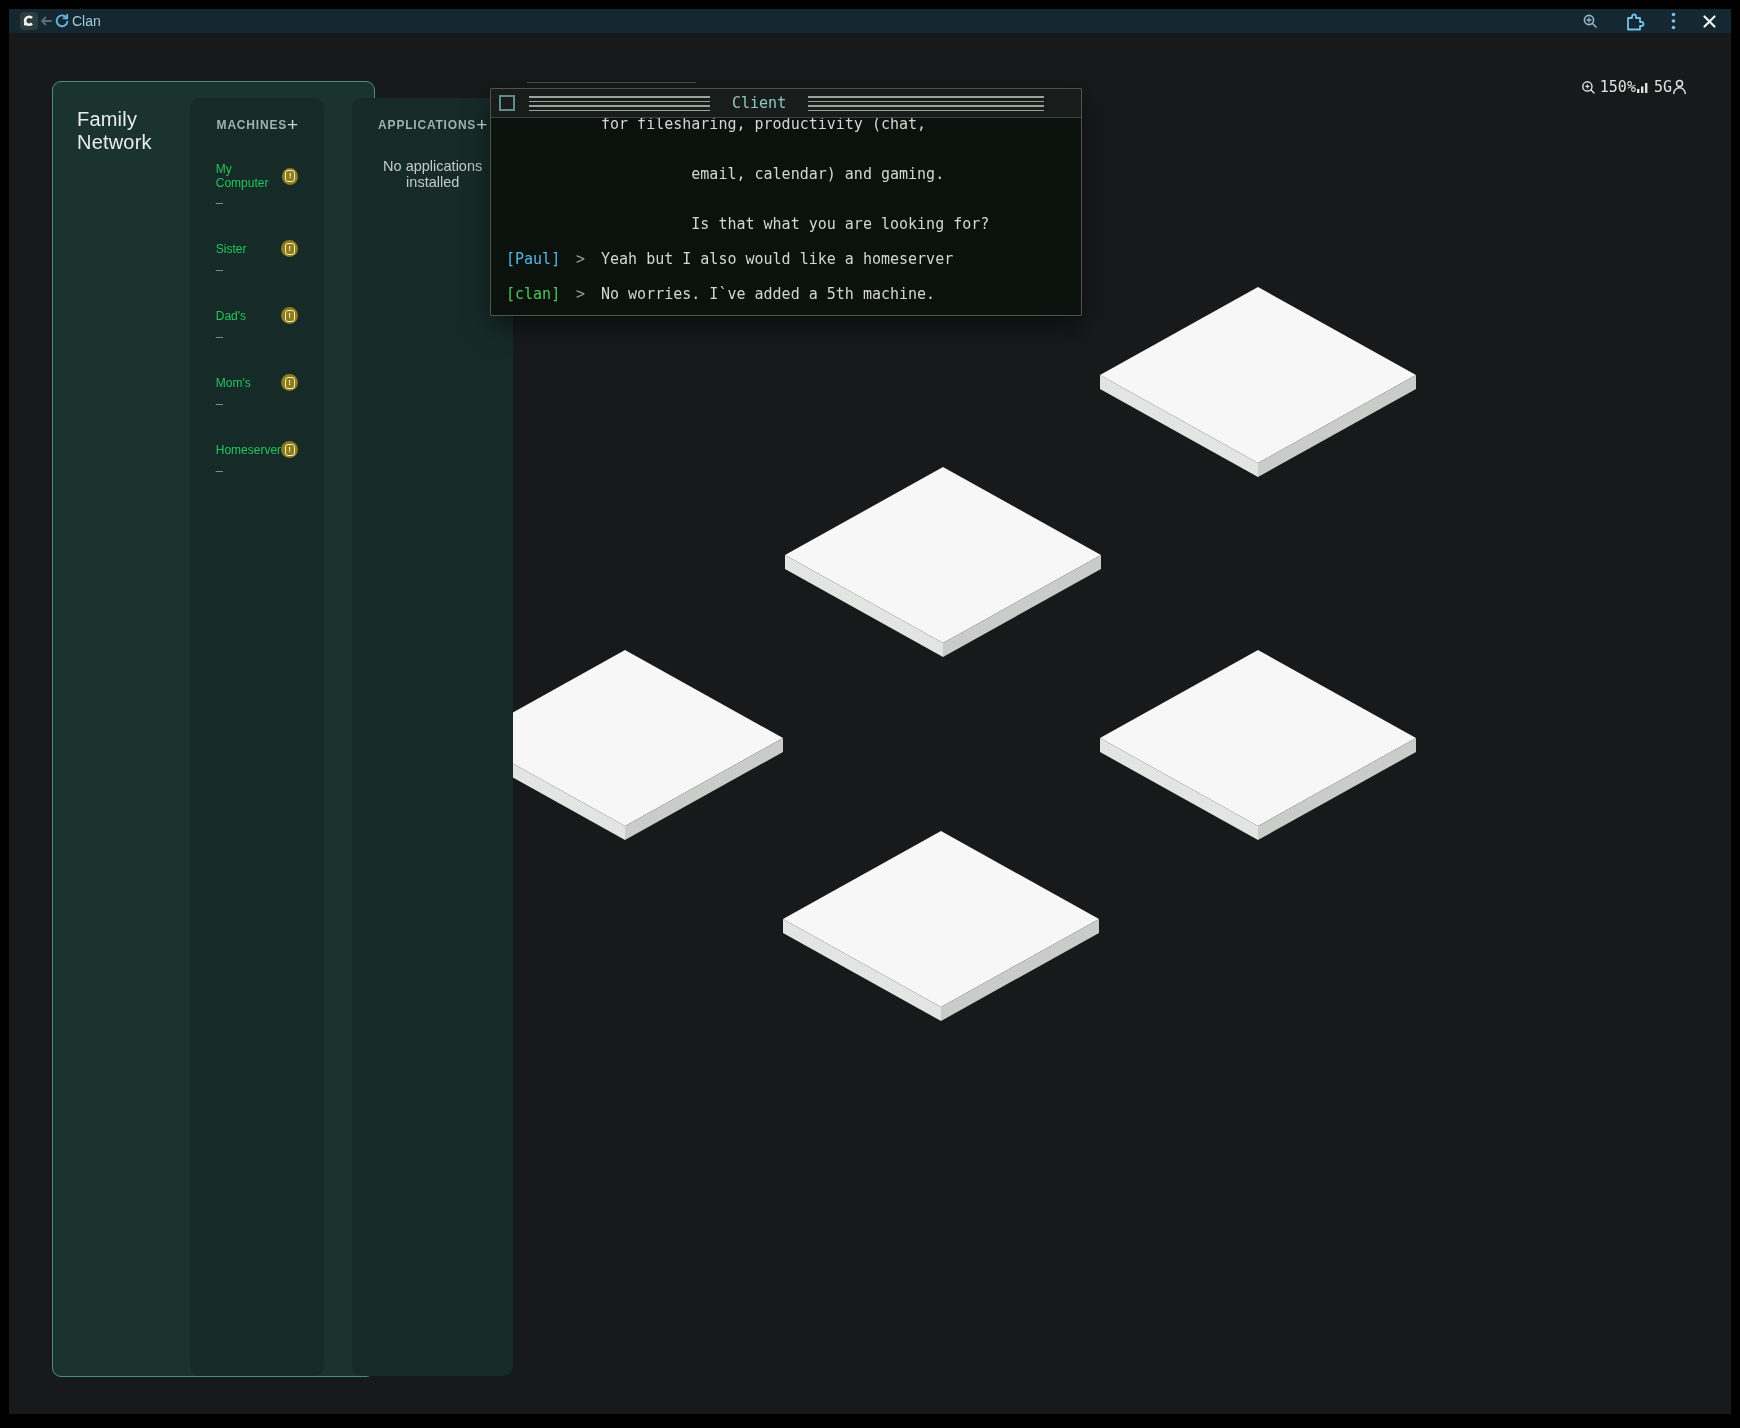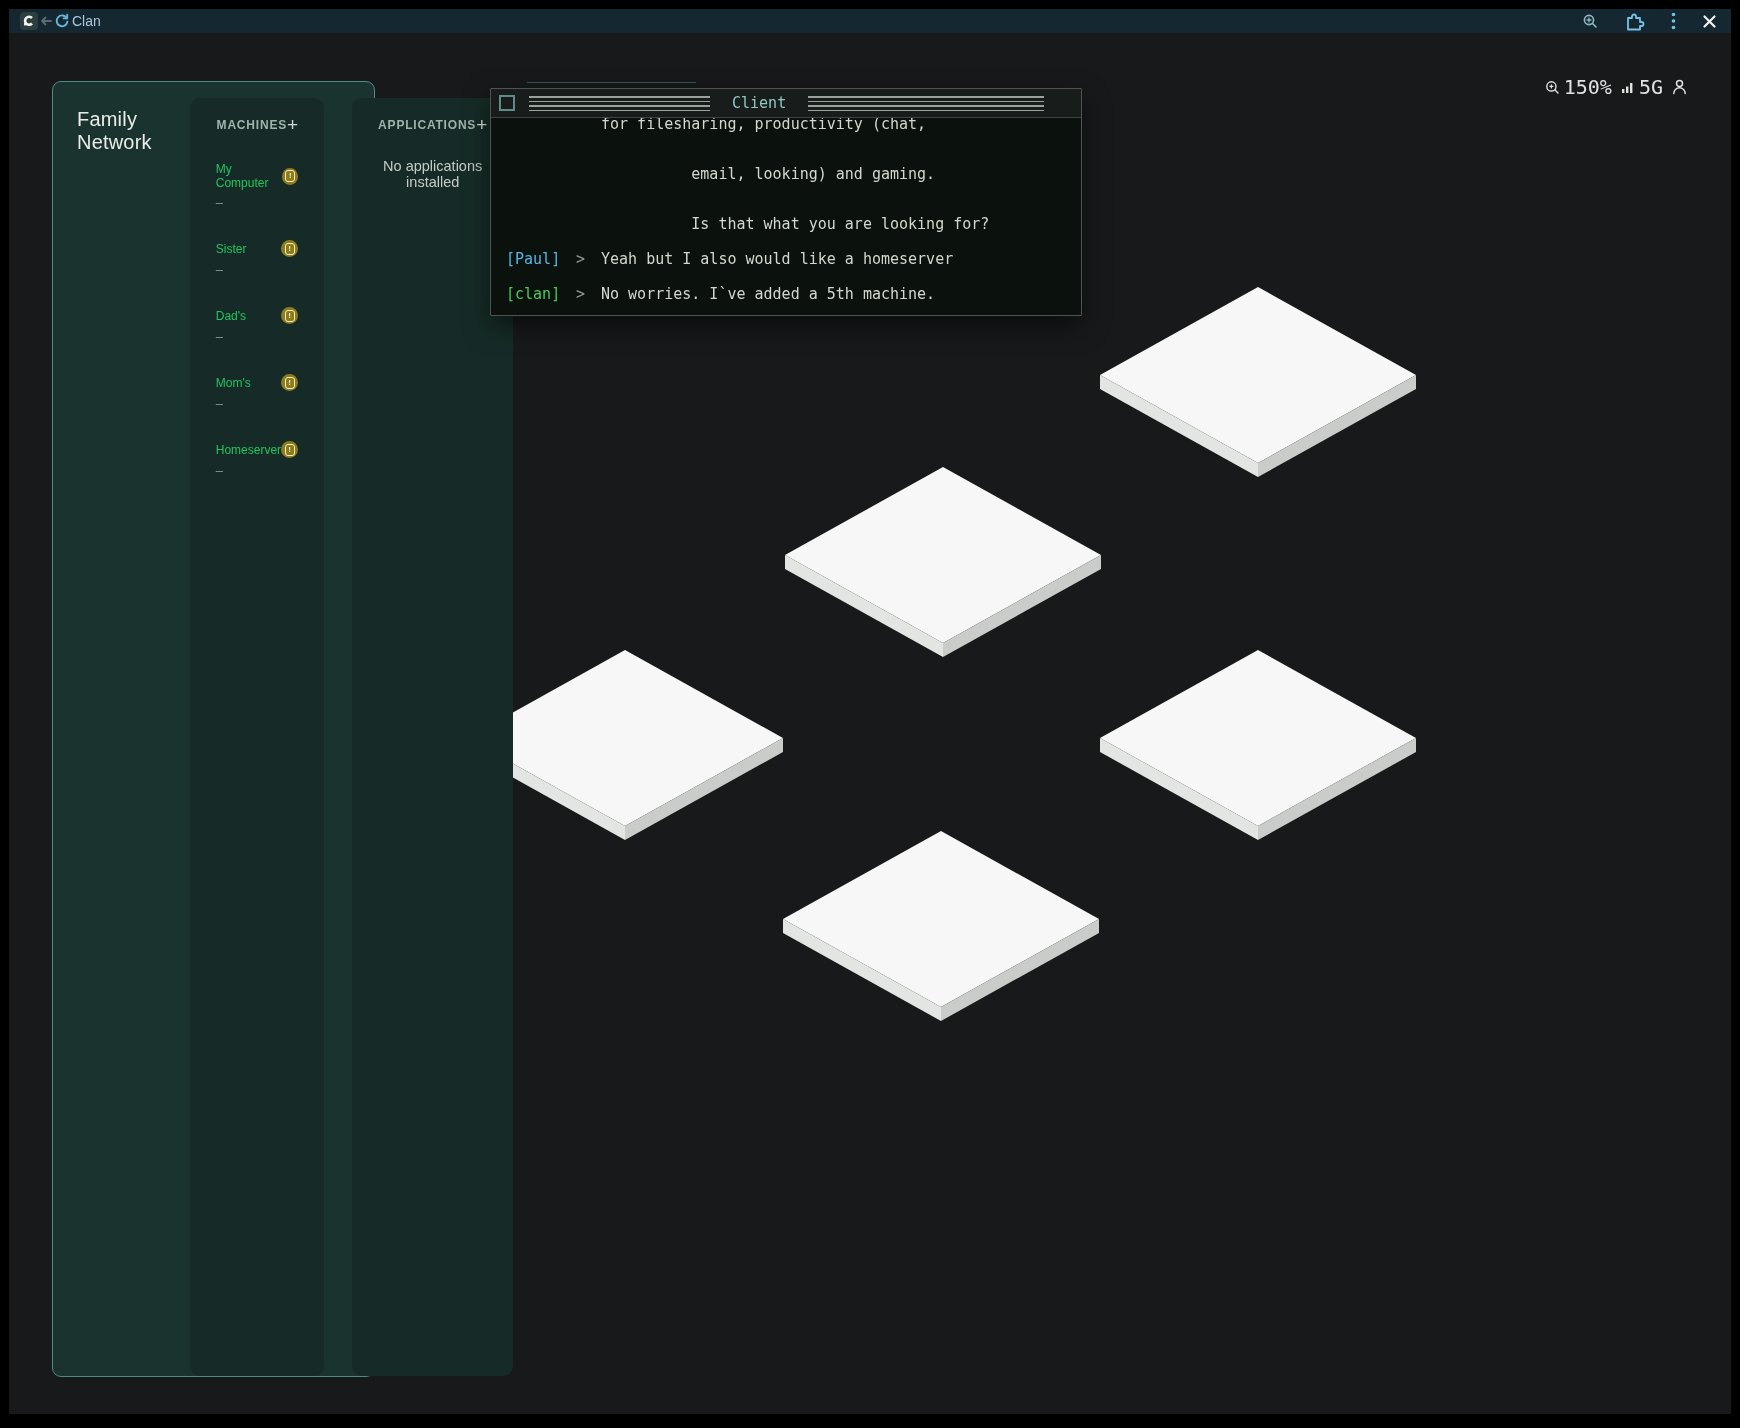--- a/index.html
+++ b/index.html
@@ -15,23 +15,23 @@
   .tb-left { display:flex; align-items:center; gap:0; margin-left:11px; }
   .favicon { width:18px; height:18px; background:#2e3e3e; border-radius:4px;
              display:flex; align-items:center; justify-content:center; }
   .tb-title { color:#a5c9dc; font-size:14px; margin-left:2px; }
   .tb-right { position:absolute; right:14px; top:0; height:24px;
               display:flex; align-items:center; gap:26px; }
   .tb-right svg { display:block; }
 
   
   .status-overlay { position:absolute; top:69px; right:44px; height:18px;
-                    display:flex; align-items:center; gap:9px;
+                    display:flex; align-items:center; 
                     font-family:"DejaVu Sans Mono", monospace;
-                    font-size:20px; color:#dfe3e0; }
+                    font-size:15px; color:#dfe3e0; }
   .status-overlay svg { display:block; }
   .status-group { display:flex; align-items:center; gap:4px; }
 
   
   .sidebar { position:absolute; left:43px; top:72px; width:323px; height:1296px;
              background:#1a332e; border:1px solid #4d8c85; border-radius:9px;
              display:flex; flex-direction:row; }
   .sb-title { padding:26px 24px 22px 24px; color:#e9ece9; font-size:20px;
               font-weight:500; letter-spacing:.2px; }
   .sb-divider { height:1px; background:#3a564f; }
@@ -268,21 +268,21 @@
       <div class="stripes stripes-left"></div>
       <div class="client-title">Client</div>
       <div class="stripes stripes-right"></div>
     </div>
     <div class="client-body">
 
       <div class="msg">
         <span class="spk"></span>
         <span class="sep"></span>
         <span class="txt"><span>for filesharing, productivity (chat,</span><br>
-          <span>email, looking) and gaming.</span><br>
+          <span>email, calendar) and gaming.</span><br>
           <span>Is that what you are looking for?</span></span>
       </div>
 
       <div class="msg">
         <span class="spk paul">[Paul]</span>
         <span class="sep">&gt;</span>
         <span class="txt"><span>Yeah but I also would like a homeserver</span></span>
       </div>
 
       <div class="msg">

